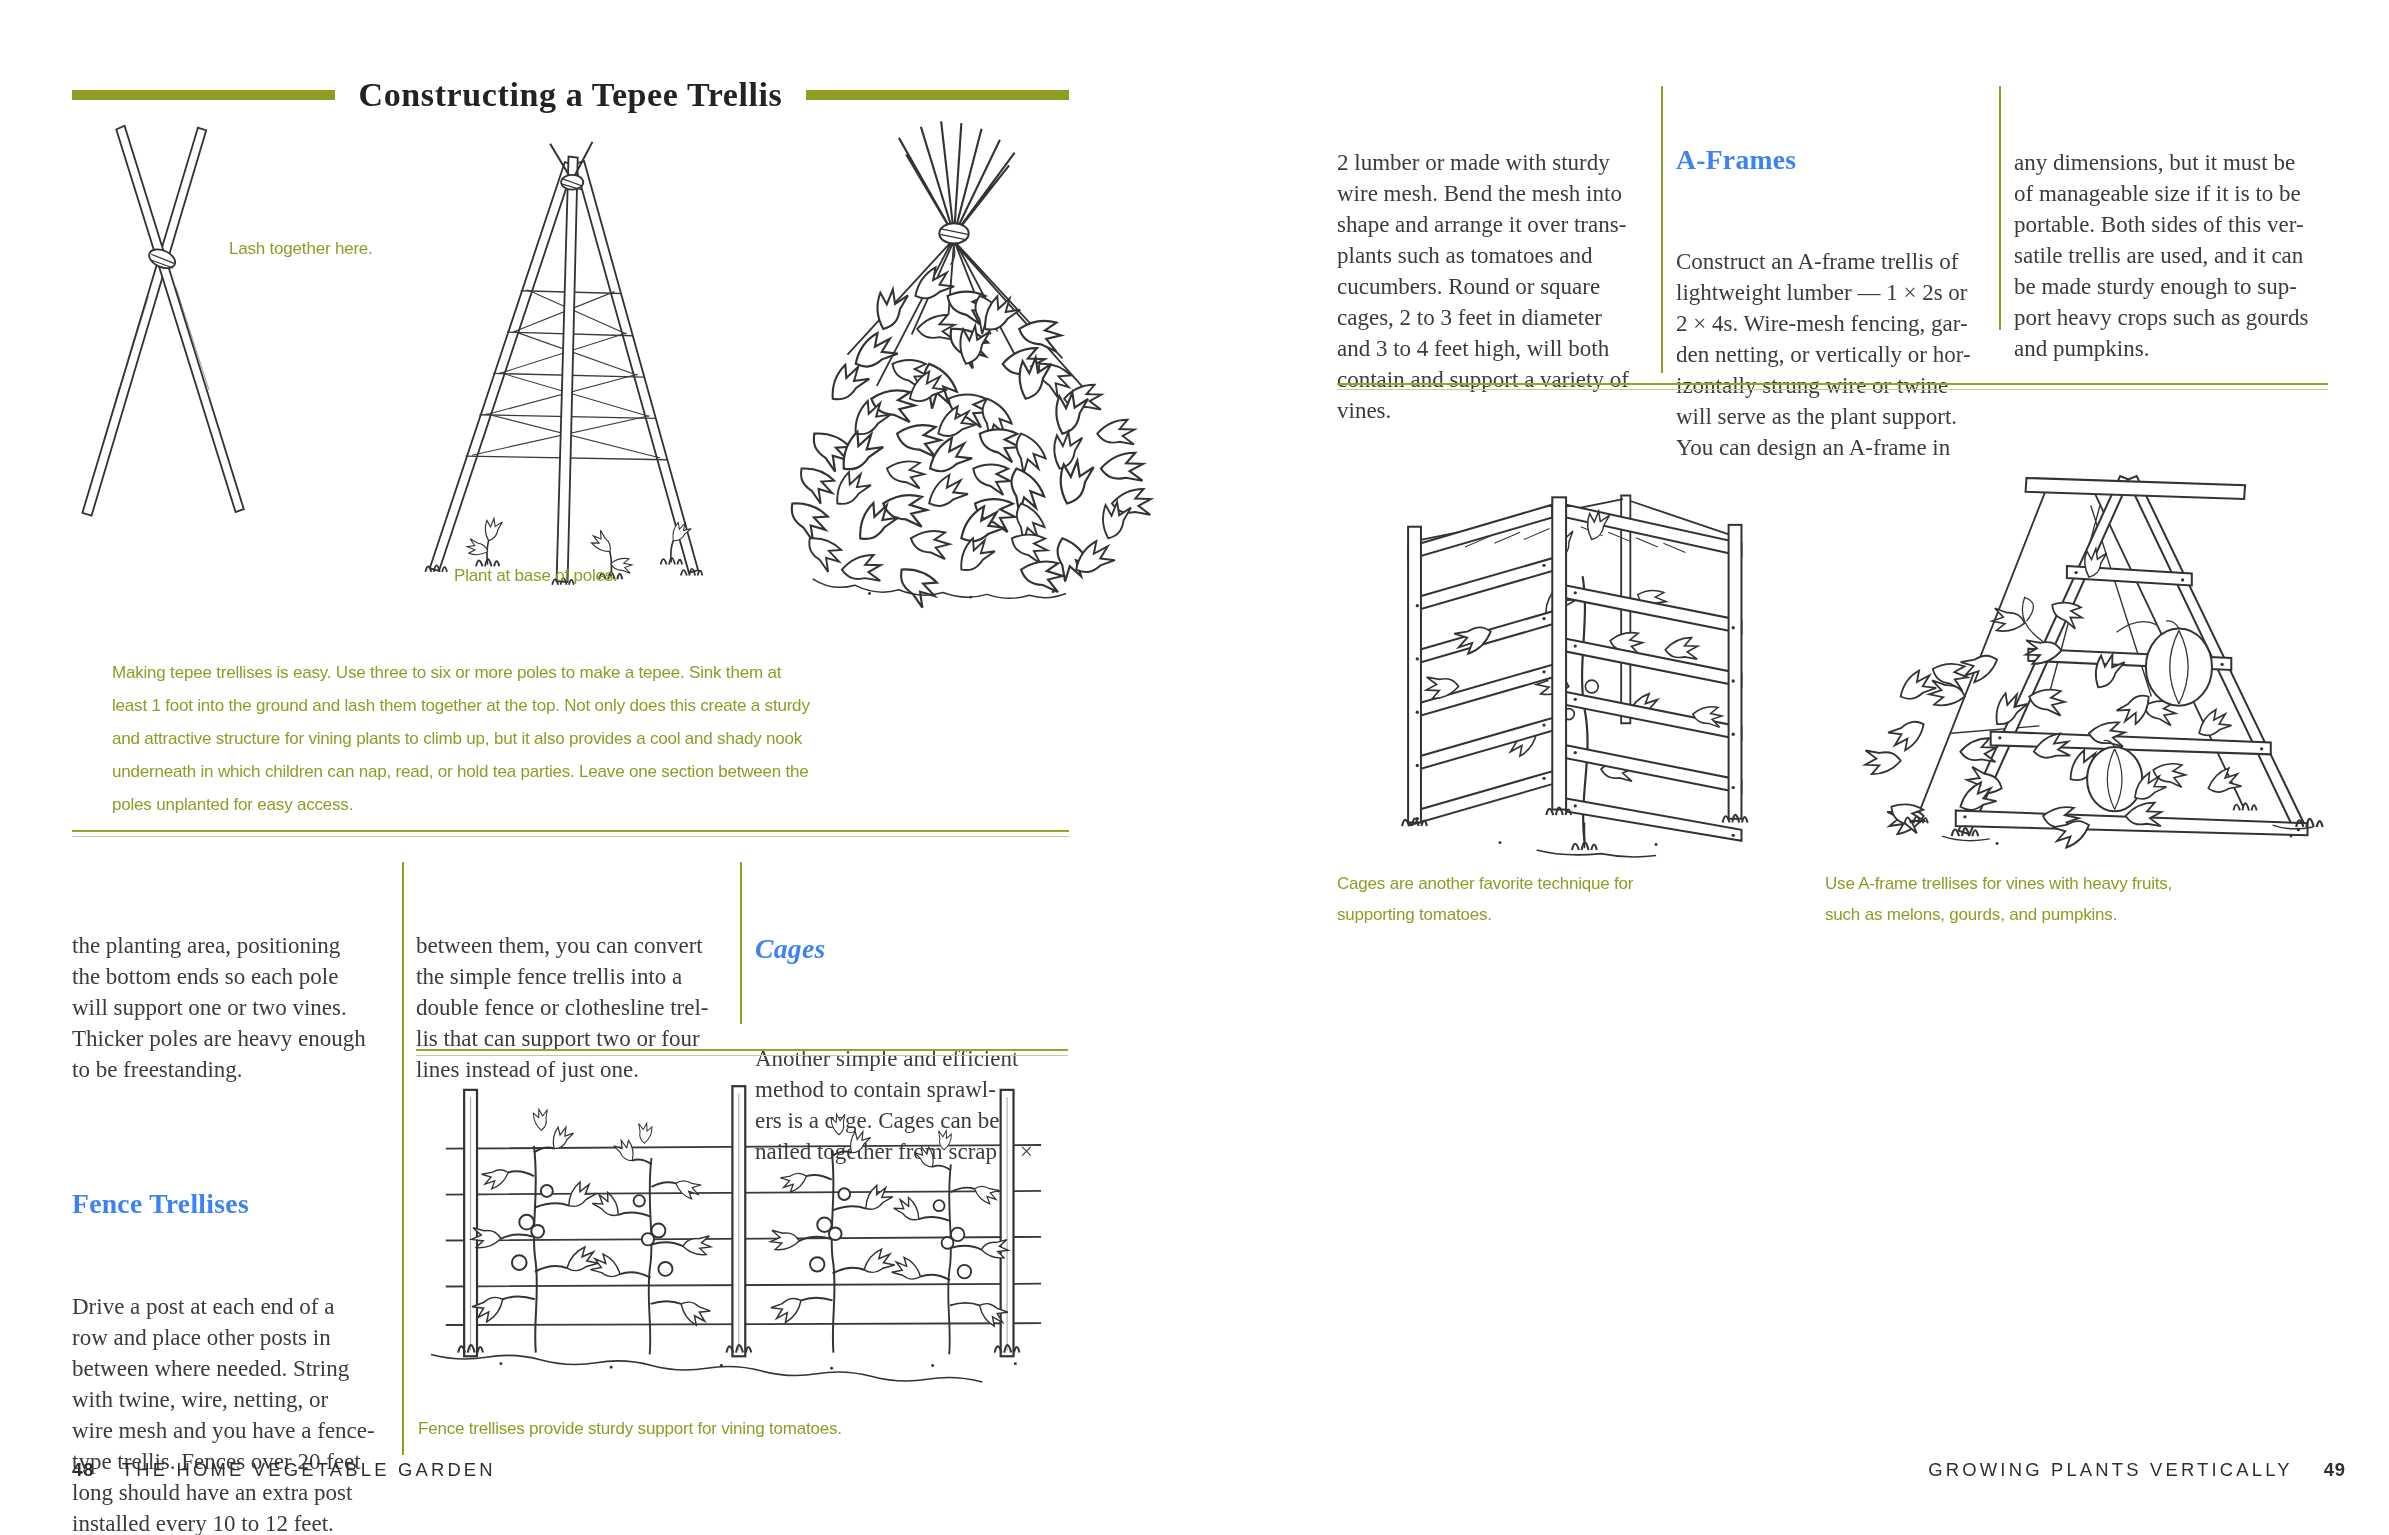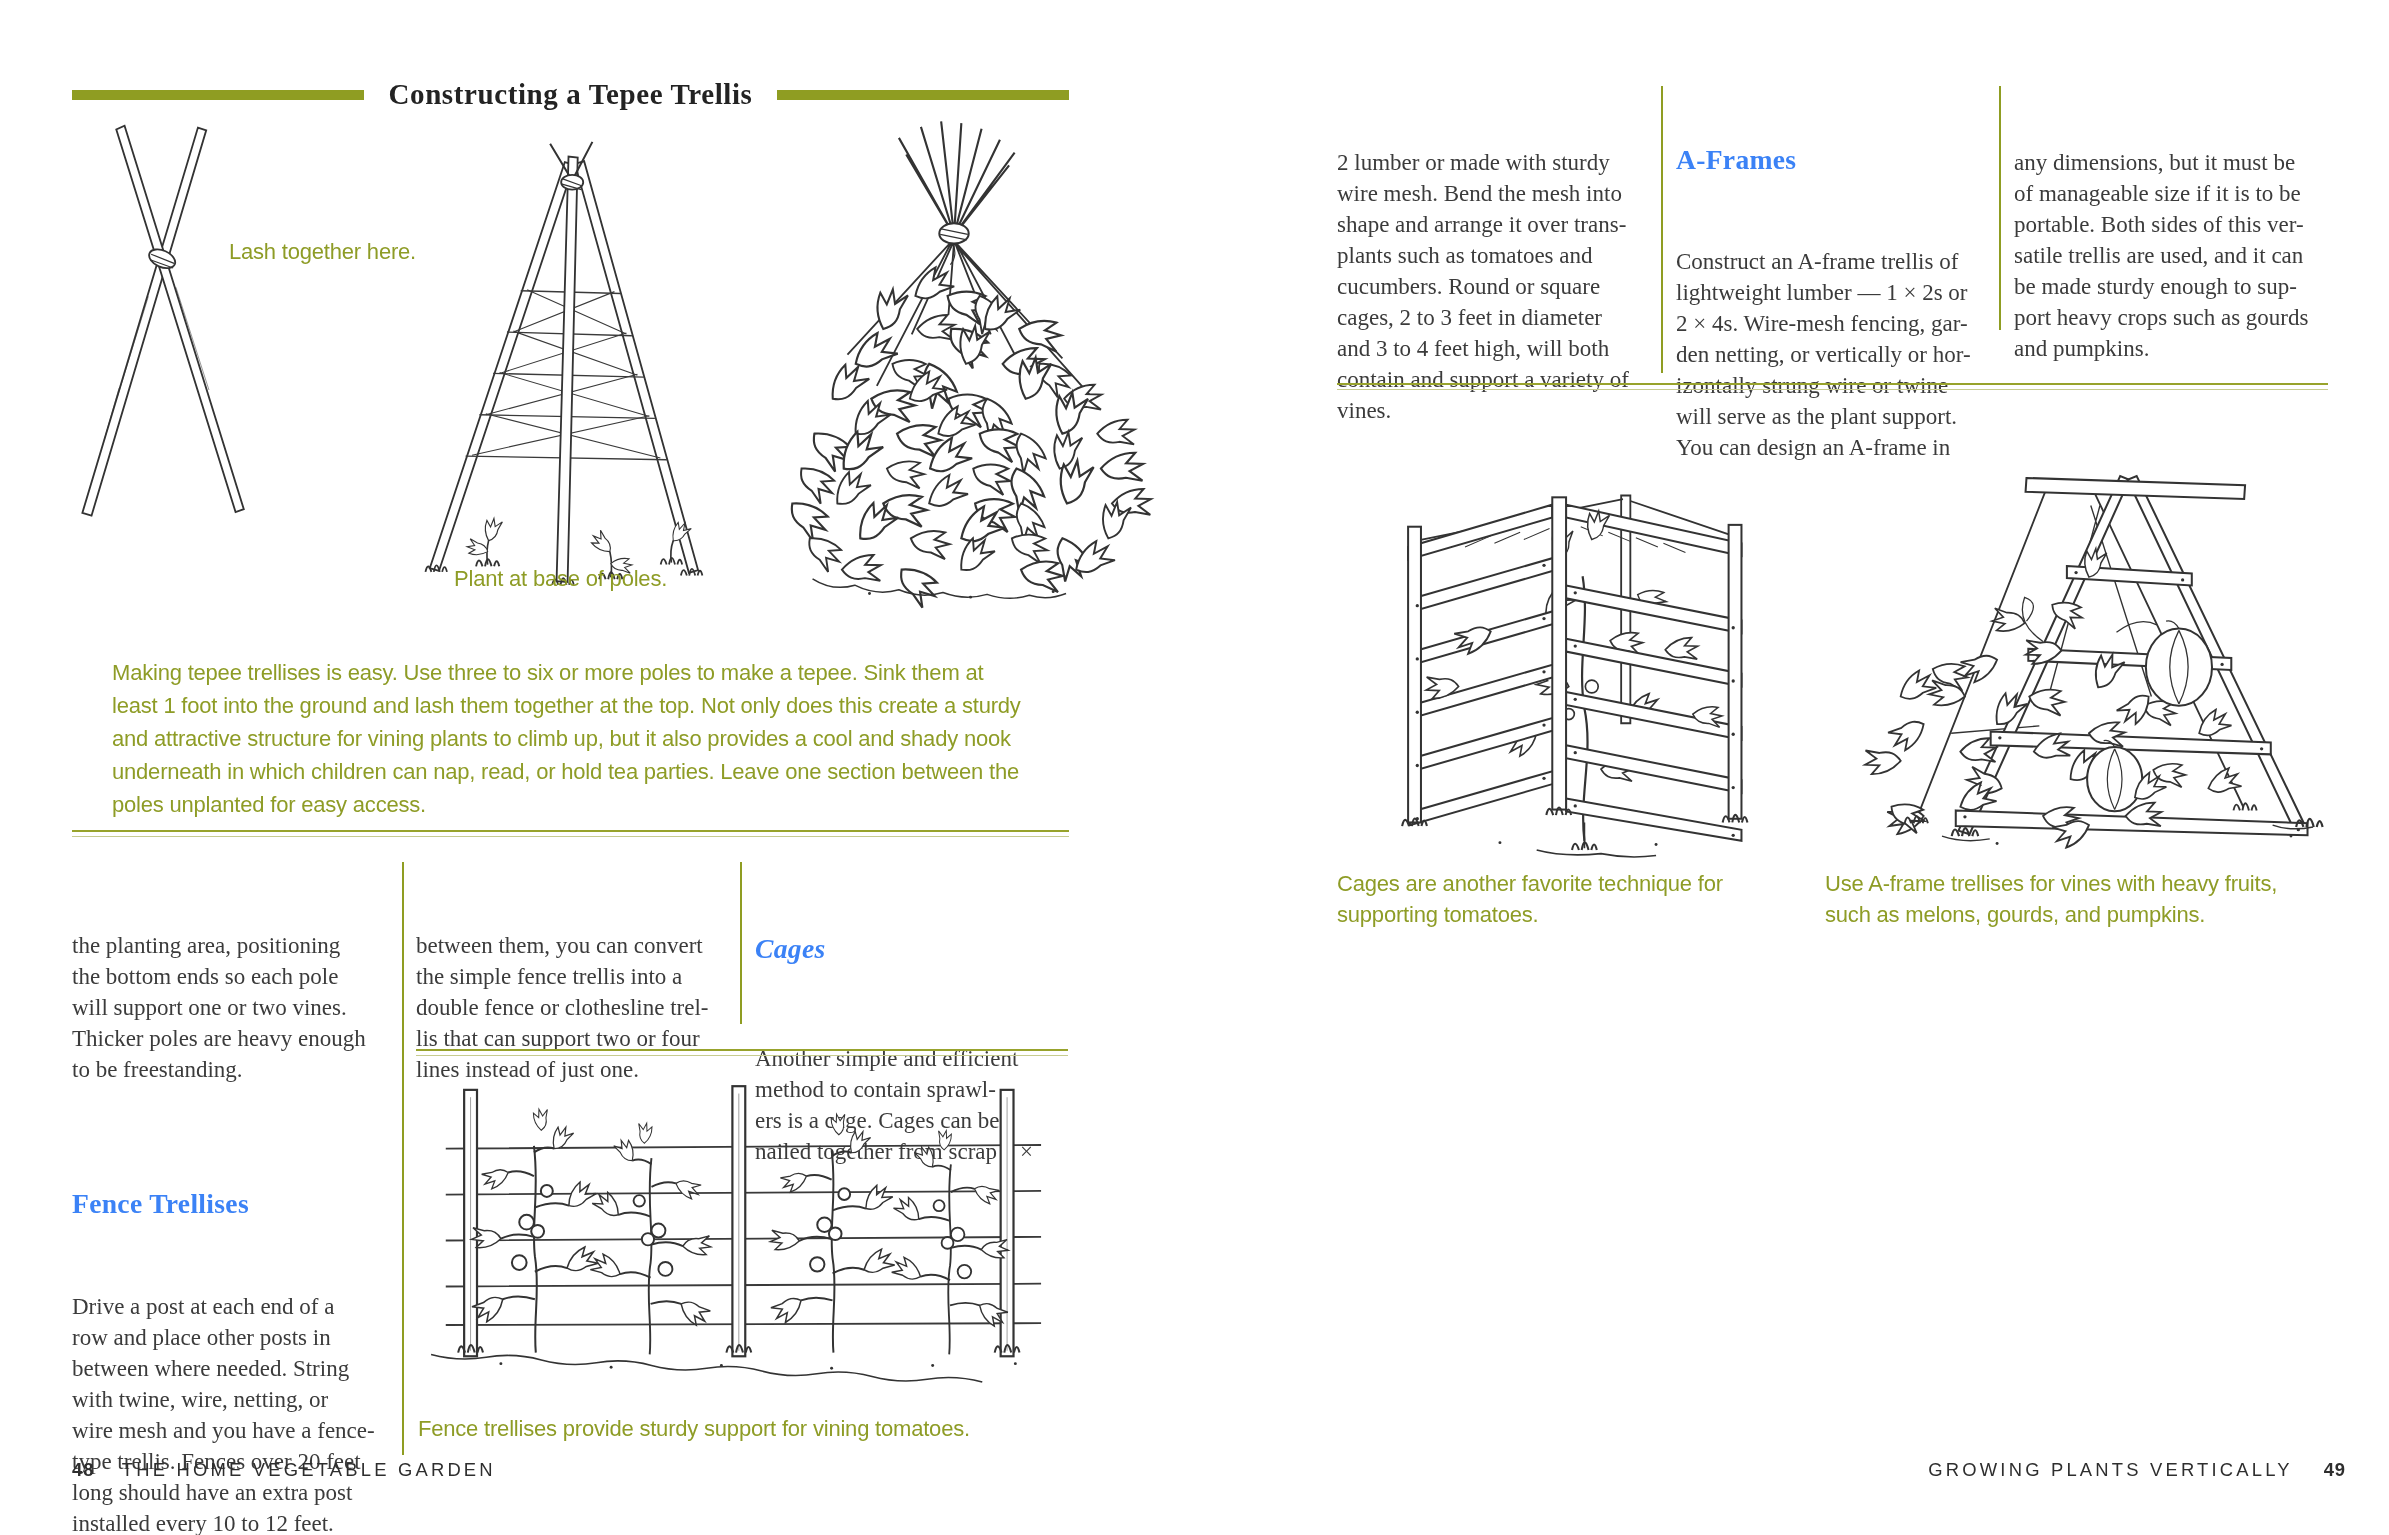--- a/index.html
+++ b/index.html
@@ -9,23 +9,23 @@
     font-family:"Liberation Serif","DejaVu Serif",serif; color:#3a3a3a;
   }
   .abs { position:absolute; }
   .pre { white-space:pre; }
 
   
   .body-text { font-size:23px; line-height:31px; color:#3b3b3b; }
   .col-head  { font-family:"Liberation Serif","DejaVu Serif",serif; font-weight:bold;
                font-size:27.6px; line-height:37px; color:#3b82f6; letter-spacing:0.3px; }
   .feature-title { font-family:"Liberation Serif","DejaVu Serif",serif; font-weight:bold;
-               font-size:29px; color:#232323; letter-spacing:0.6px; white-space:nowrap; }
+               font-size:34px; color:#232323; letter-spacing:0.6px; white-space:nowrap; }
   .sans-olive { font-family:"Liberation Sans","DejaVu Sans",sans-serif; color:#8e9c26;
-               font-size:22px; letter-spacing:-0.2px; }
+               font-size:17px; letter-spacing:-0.2px; }
   .feature-par { line-height:33px; }
   .caption { line-height:31px; }
   .footer { font-family:"Liberation Sans","DejaVu Sans",sans-serif; font-size:18.4px;
             letter-spacing:3.2px; color:#2e2e2e; white-space:nowrap; }
   .footer .pagenum { font-weight:bold; letter-spacing:0.9px;text-align:center; }
   .footer-left .pagenum { margin-right:27.6px; }
   .footer-right .pagenum { margin-left:31px; }
 
   
   .bar { height:10px; background:#8f9d22; flex:1; }

